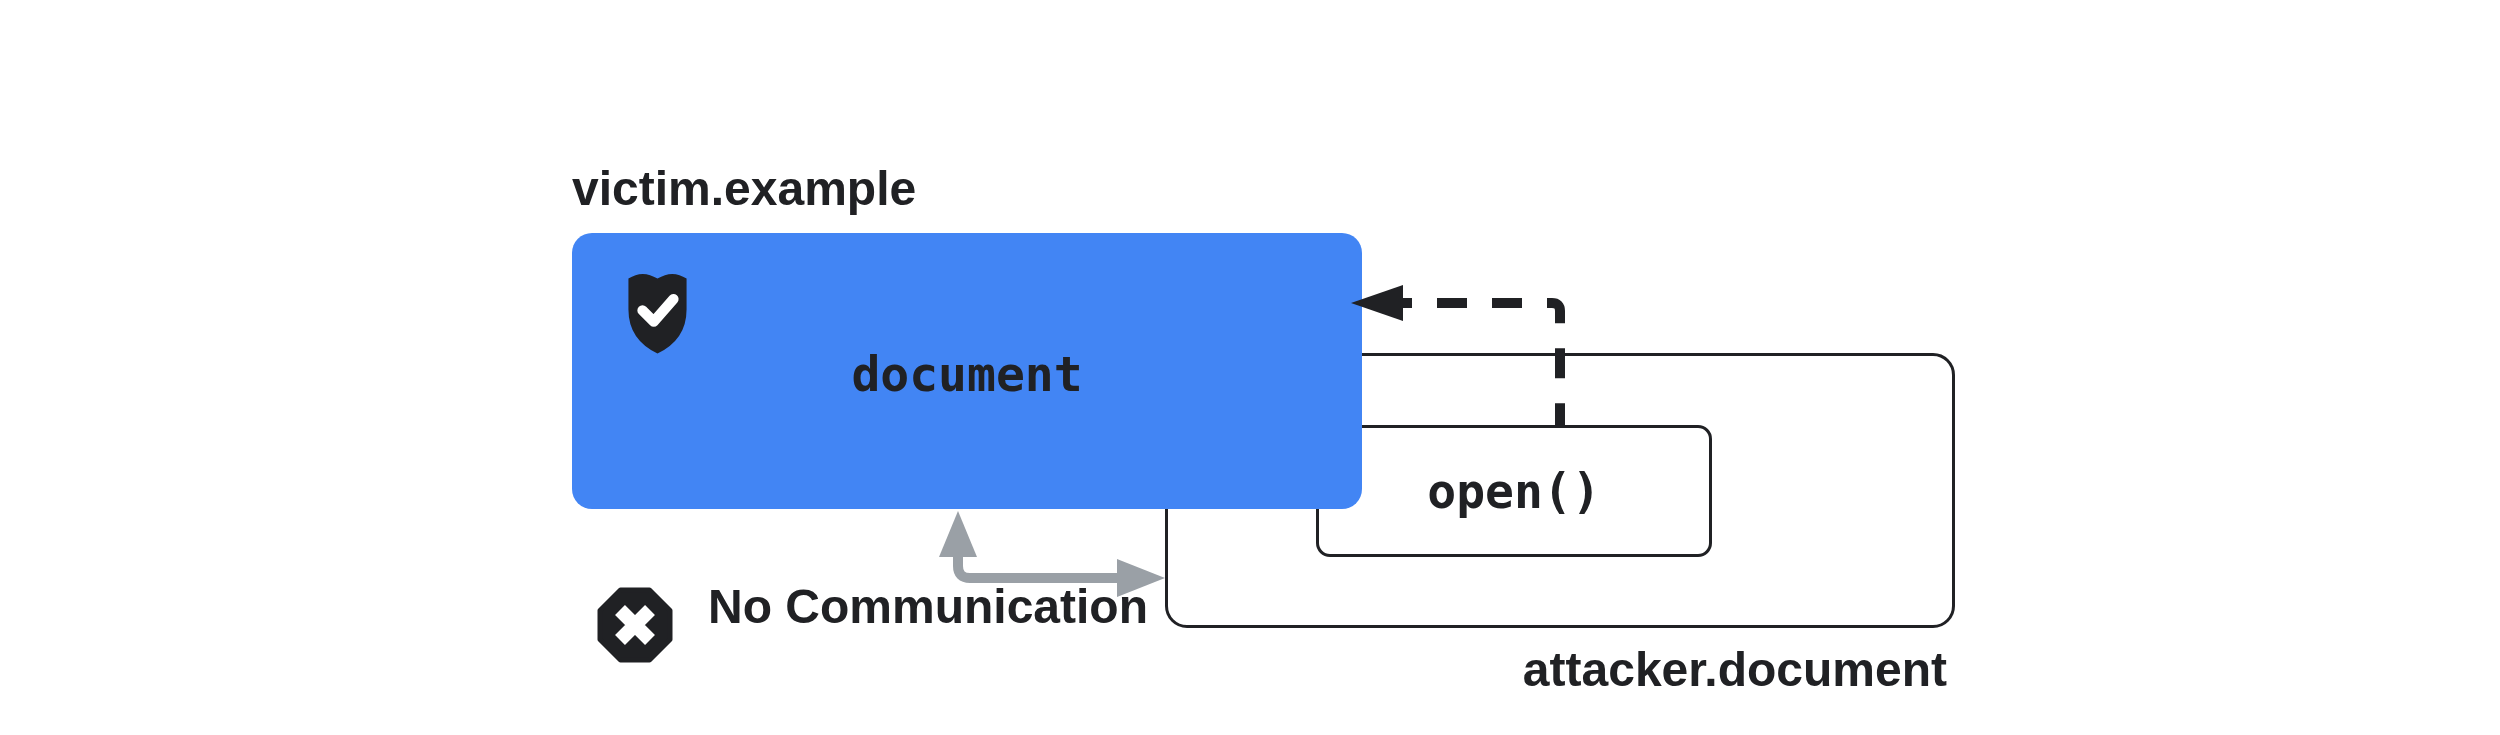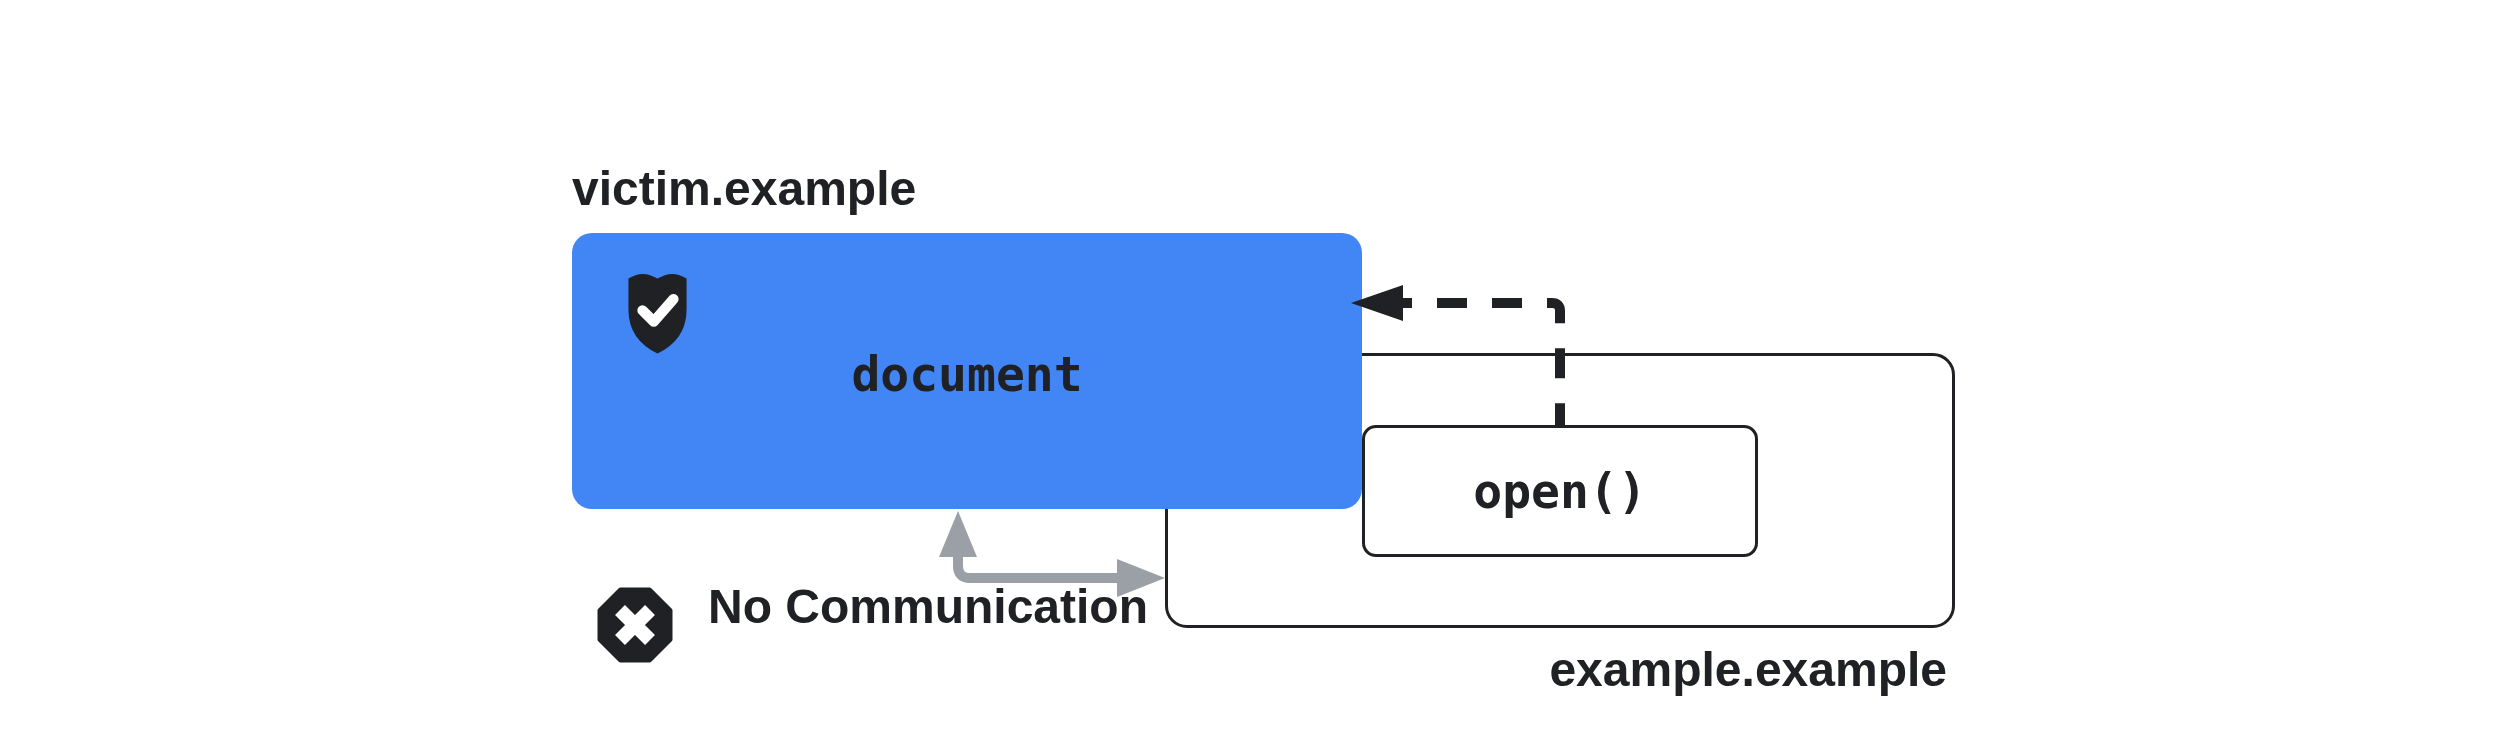--- a/index.html
+++ b/index.html
@@ -64,21 +64,21 @@
     position: absolute;
     left: 1165px; top: 353px;
     width: 790px; height: 275px;
     background: var(--background);
     border: 3.5px solid var(--stroke-dark);
     border-radius: 22px;
     z-index: 0;
   }
   .open-box {
     position: absolute;
-    left: 1362px; top: 425px;
+    left: 1316px; top: 425px;
     width: 396px; height: 132px;
     background: var(--background);
     border: 3.5px solid var(--stroke-dark);
     border-radius: 14px;
     z-index: 1;
     display: flex;
     align-items: center;
     justify-content: center;
     font-family: "DejaVu Sans Mono", "Liberation Mono", monospace;
     font-weight: bold;
@@ -126,21 +126,21 @@
   <div class="victim-box">
     <svg class="shield" viewBox="0 0 80 100" aria-hidden="true">
       <path d="M9,17 Q24,7 40,17 Q56,7 71,17 L71,50 Q71,82 40,97 Q9,82 9,50 Z" class="dark-fill"></path>
       <path d="M24,51 L36,63 L57,39" class="white-stroke" stroke-width="11" stroke-linecap="round" stroke-linejoin="round"></path>
     </svg>
     <div class="doc-text">
       <div>document</div>
     </div>
   </div>
 
-  <div class="label attacker-label">example.example</div>
+  <div class="label attacker-label">attacker.document</div>
 
   <svg class="blocked-icon" viewBox="0 0 76 76" aria-hidden="true">
     <polygon points="73,52.5 52.5,73 23.5,73 3,52.5 3,23.5 23.5,3 52.5,3 73,23.5" class="dark-fill" stroke="#202124" stroke-width="5" stroke-linejoin="round"></polygon>
     <path d="M23,23 L53,53 M53,23 L23,53" class="white-stroke" stroke-width="14" stroke-linecap="butt"></path>
   </svg>
 
   <div class="label nocomm-label">No Communication</div>
 
   <svg class="overlay" viewBox="0 0 2500 735" aria-hidden="true">
 

